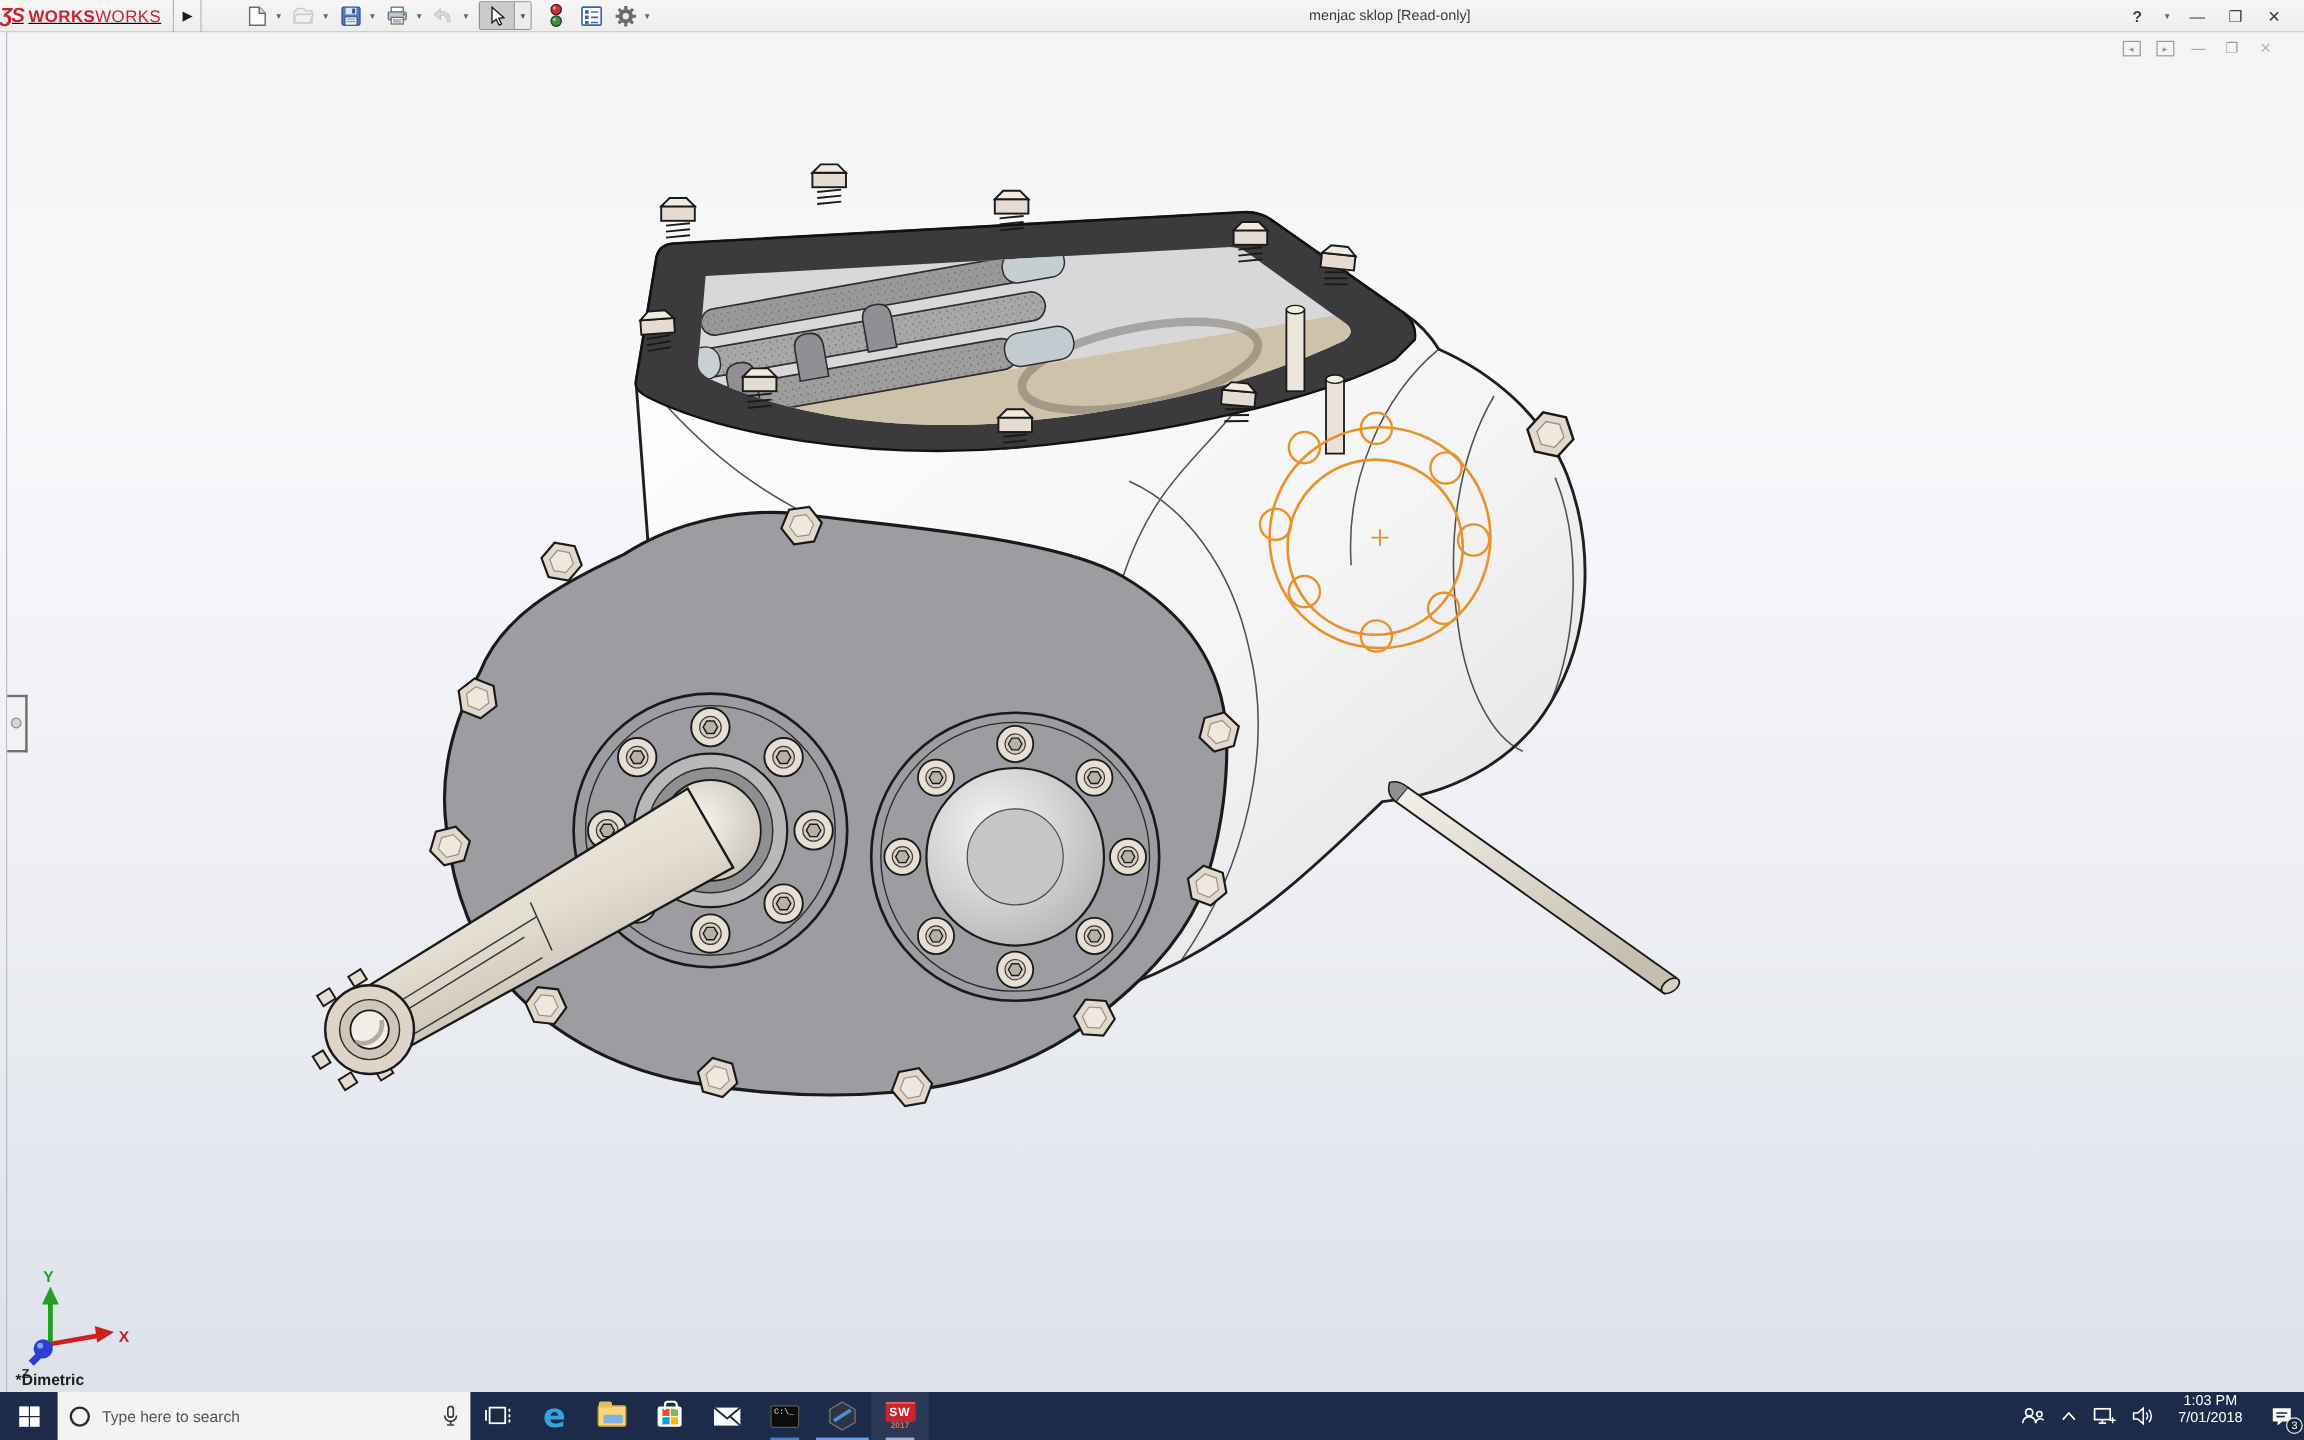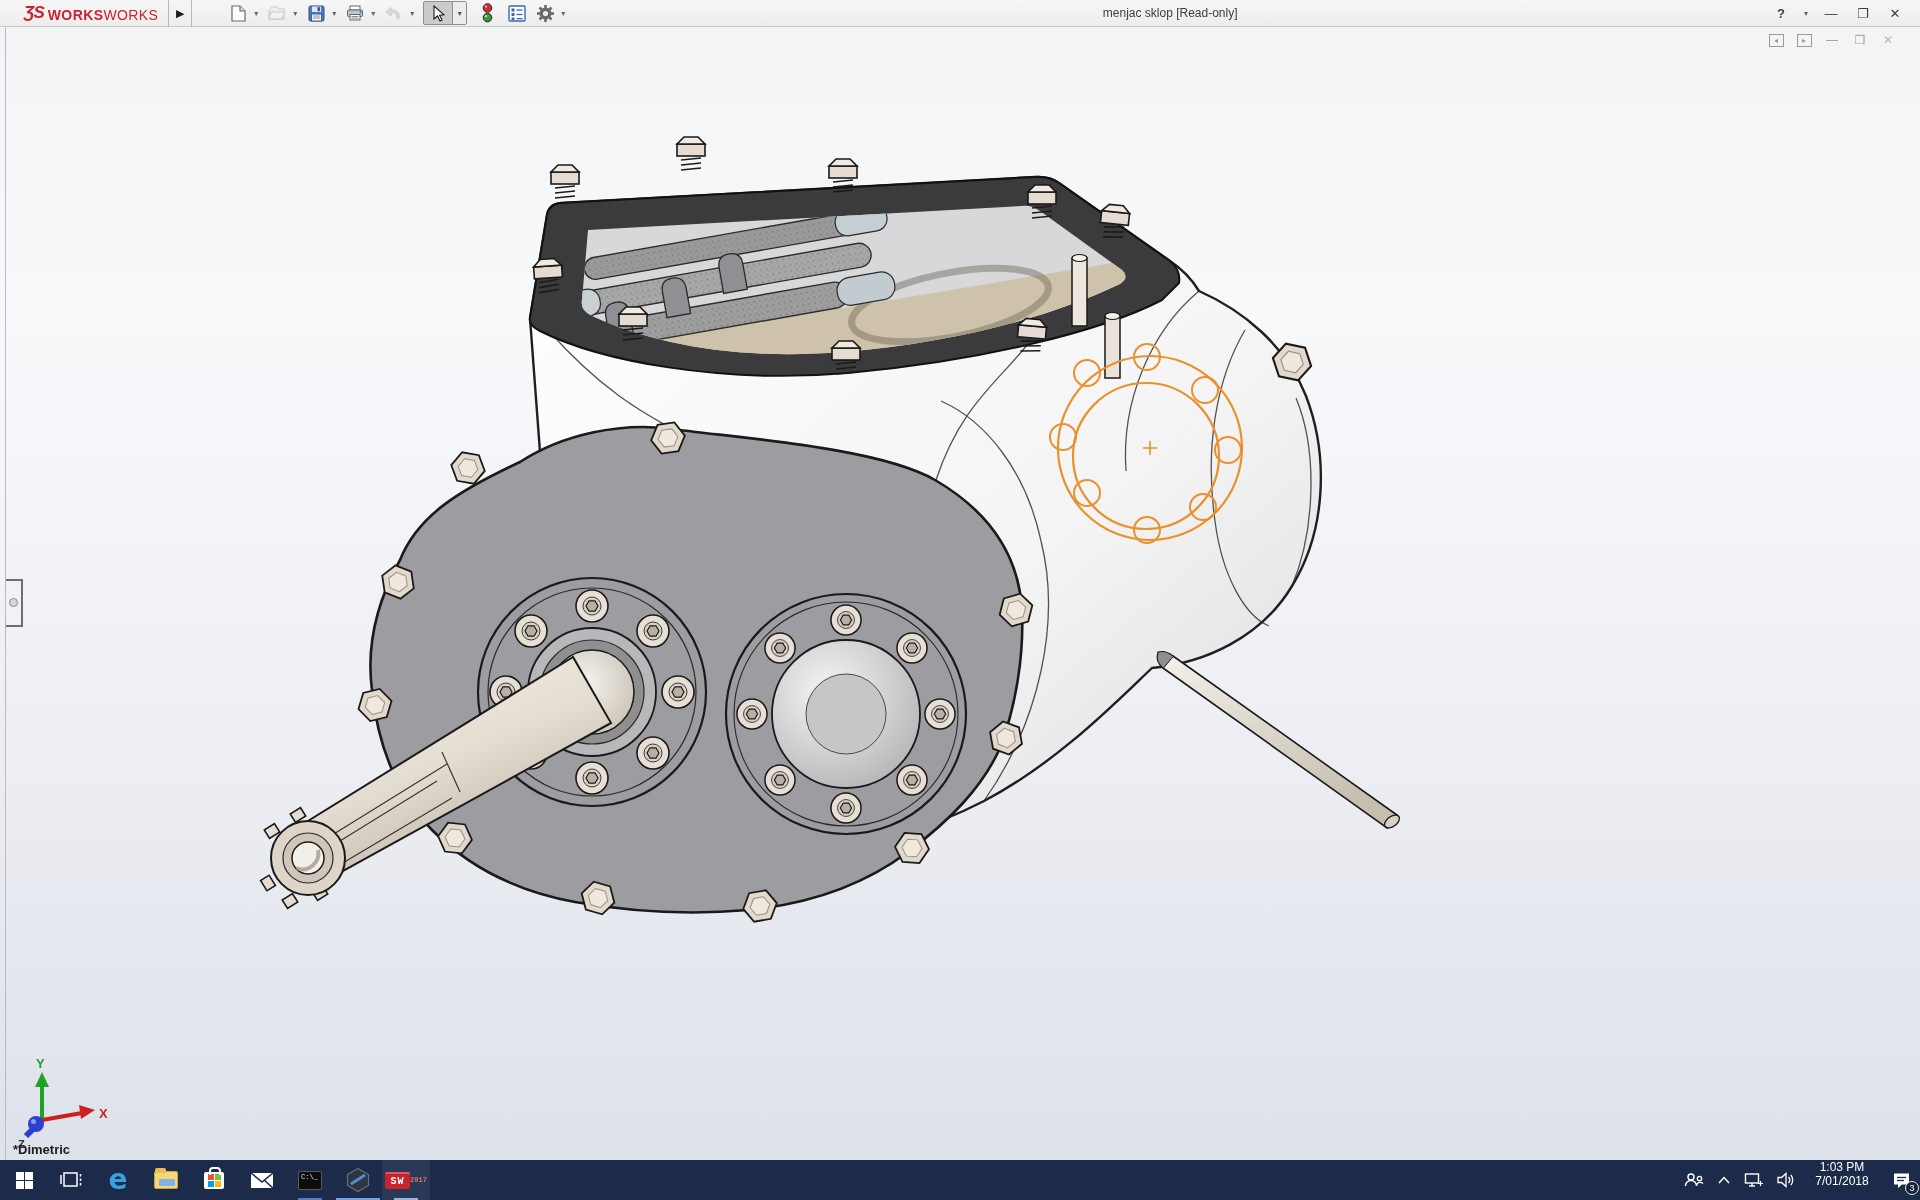--- a/index.html
+++ b/index.html
@@ -3,21 +3,21 @@
 <meta charset="utf-8">
 <style>
   * { margin:0; padding:0; box-sizing:border-box; }
   html,body { width:1920px; height:1200px; overflow:hidden;
     font-family:"Liberation Sans", sans-serif; background:#e8eaee; }
 
   
   .titlebar { position:relative; width:1920px; height:27px;
     background:linear-gradient(#f6f6f6,#ededed); border-bottom:1px solid #c9c9c9;
     display:flex; align-items:center; }
-  .sw-logo { display:flex; align-items:flex-end; padding:0 10px 0 24px; white-space:nowrap; }
+  .sw-logo { display:flex; align-items:center; padding:0 10px 0 0; white-space:nowrap;text-decoration:underline; }
   .sw-logo .mark { color:#cb2130; font-weight:800; font-style:italic; font-size:17px; letter-spacing:-1px; margin-right:4px; }
   .sw-logo .solid { color:#cb2130; font-weight:800; font-size:14px; letter-spacing:.4px; }
   .sw-logo .works { color:#cb2130; font-weight:300; font-size:14px; letter-spacing:.4px; }
   .vsep { width:1px; height:27px; background:#b8b8b8; }
   .flyout-btn { width:22px; height:27px; display:flex; align-items:center; justify-content:center;
     font-size:11px; color:#1a1a1a; cursor:pointer; }
   .tb-icons { display:flex; align-items:center; margin-left:34px; height:27px; }
   .tb-btn { width:24px; height:24px; display:flex; align-items:center; justify-content:center; border-radius:2px; }
   .tb-caret { width:12px; height:24px; font-size:8px; color:#666; display:flex; align-items:center; justify-content:center; margin-right:3px;}
   .tb-btn.disabled { opacity:.4; }
@@ -78,21 +78,21 @@
   .store-bag { position:relative; width:20px; height:17px; background:#fff; border-radius:2px;
     display:grid; grid-template-columns:6px 6px; grid-template-rows:6px 6px; gap:1px; align-content:center; justify-content:center;}
   .store-bag:before { content:""; position:absolute; top:-5px; left:5px; width:8px; height:6px;
     border:2px solid #fff; border-bottom:none; border-radius:4px 4px 0 0; }
   .store-bag span:nth-child(1){background:#e94f37}.store-bag span:nth-child(2){background:#7ac143}
   .store-bag span:nth-child(3){background:#00a3e0}.store-bag span:nth-child(4){background:#ffb900}
   .cmd-box { width:24px; height:19px; background:#0c0c0c; border:1px solid #5a5a5a; border-radius:2px;
     color:#e8e8e8; font-family:"Liberation Mono",monospace; font-size:7px; line-height:9px; padding:1px 2px; text-align:left;}
   .sw-cube { width:25px; height:17px; background:#c5252c; border-top:2px solid #e05a5f; border-radius:2px;
     color:#fff; font-weight:800; font-size:10px; letter-spacing:1px; text-align:center; line-height:15px;}
-  .sw-wrap { display:flex; flex-direction:row; align-items:center;font-family:Liberation Mono, monospace; }
+  .sw-wrap { display:flex; flex-direction:column; align-items:center; }
   .sw-year { font-size:7px; font-weight:700; color:#e0706f; line-height:7px; }
 </style>
 </head>
 <body>
 
 <div class="titlebar">
   <div class="sw-logo">
     <span class="mark">ƷS</span>
       <span class="solid">WORKS</span>
       <span class="works">WORKS</span>
@@ -464,20 +464,30 @@
 <div class="taskbar">
   <div class="start-btn">
     <div class="win-logo">
         <span></span>
         <span></span>
         <span></span>
         <span></span>
       </div>
   </div>
 
+  <div class="search-box">
+    <div class="cortana-ring"></div>
+    <input class="search-input" placeholder="Type here to search" style="">
+    <svg width="13" height="18" viewBox="0 0 13 18">
+      <rect x="4.2" y="1" width="4.6" height="9" rx="2.3" fill="none" stroke="#3a3a3a" stroke-width="1.4"></rect>
+      <path d="M1.5,8.5 a5,5 0 0 0 10,0" fill="none" stroke="#3a3a3a" stroke-width="1.4"></path>
+      <line x1="6.5" y1="13.5" x2="6.5" y2="16" stroke="#3a3a3a" stroke-width="1.4"></line>
+      <line x1="3.5" y1="16.5" x2="9.5" y2="16.5" stroke="#3a3a3a" stroke-width="1.4"></line>
+    </svg>
+  </div>
 
   <div class="tb-slot">
     <svg width="22" height="18" viewBox="0 0 22 18">
       <rect x="4" y="2" width="13" height="13" fill="none" stroke="#fff" stroke-width="1.5"></rect>
       <line x1="1" y1="4" x2="1" y2="13" stroke="#fff" stroke-width="1.5"></line>
       <line x1="20.5" y1="3" x2="20.5" y2="5.5" stroke="#fff" stroke-width="1.5"></line>
       <line x1="20.5" y1="7.5" x2="20.5" y2="10" stroke="#fff" stroke-width="1.5"></line>
       <line x1="20.5" y1="12" x2="20.5" y2="14.5" stroke="#fff" stroke-width="1.5"></line>
     </svg>
   </div>

